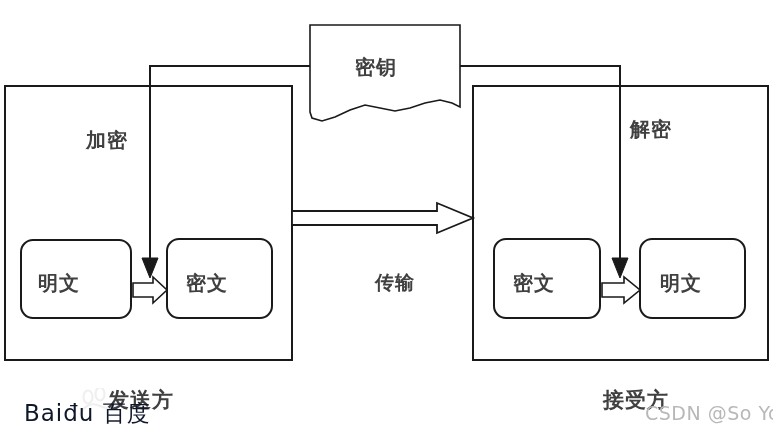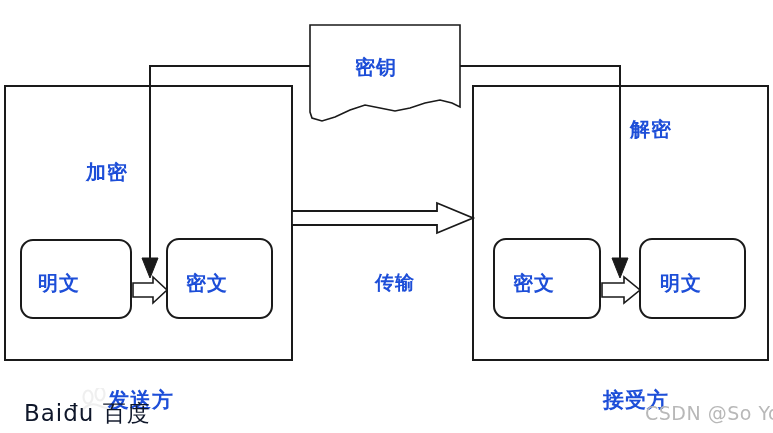--- a/index.html
+++ b/index.html
@@ -19,21 +19,21 @@
   }
   svg.layer {
     position: absolute;
     left: 0;
     top: 0;
     width: 773px;
     height: 433px;
   }
   .lbl {
     position: absolute;
-    color: #1d4ed8;
+    color: #404040;
     font-weight: 700;
     white-space: nowrap;
     letter-spacing: 1px;
   }
   .lbl-side {
     font-size: 20px;
   }
   .lbl-box {
     font-size: 20px;
   }
@@ -116,21 +116,21 @@
   <div class="lbl lbl-box" style="left:38px; top:270px;">明文</div>
 
   <div class="lbl lbl-box" style="left:186px; top:270px;">密文</div>
 
   <div class="lbl lbl-box" style="left:513px; top:270px;">密文</div>
 
   <div class="lbl lbl-box" style="left:660px; top:270px;">明文</div>
 
   <div class="lbl lbl-box" style="left:355px; top:54px;">密钥</div>
 
-  <div class="lbl lbl-side" style="left:86px; top:127px;margin-top:32px;">加密</div>
+  <div class="lbl lbl-side" style="left:86px; top:127px;">加密</div>
 
   <div class="lbl lbl-side" style="left:630px; top:116px;">解密</div>
 
   <div class="lbl lbl-trans" style="left:359px; top:270px;">传输</div>
 
   <div class="lbl lbl-actor" style="left:108px; top:386px;">发送方</div>
 
   <div class="lbl lbl-actor" style="left:603px; top:386px;">接受方</div>
 
   <div class="wm-baidu">Baiđu 百度</div>

